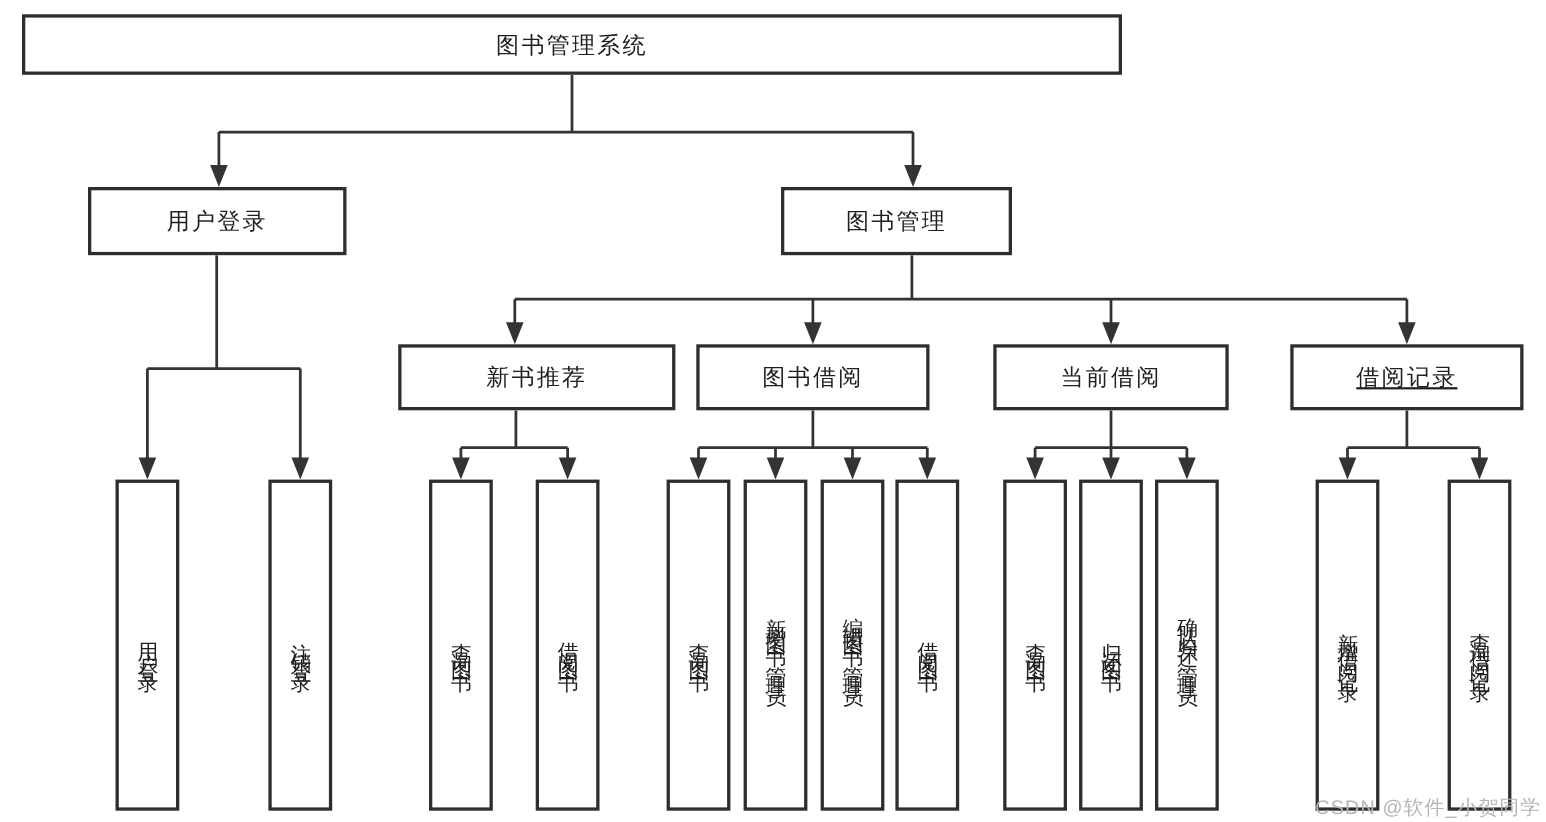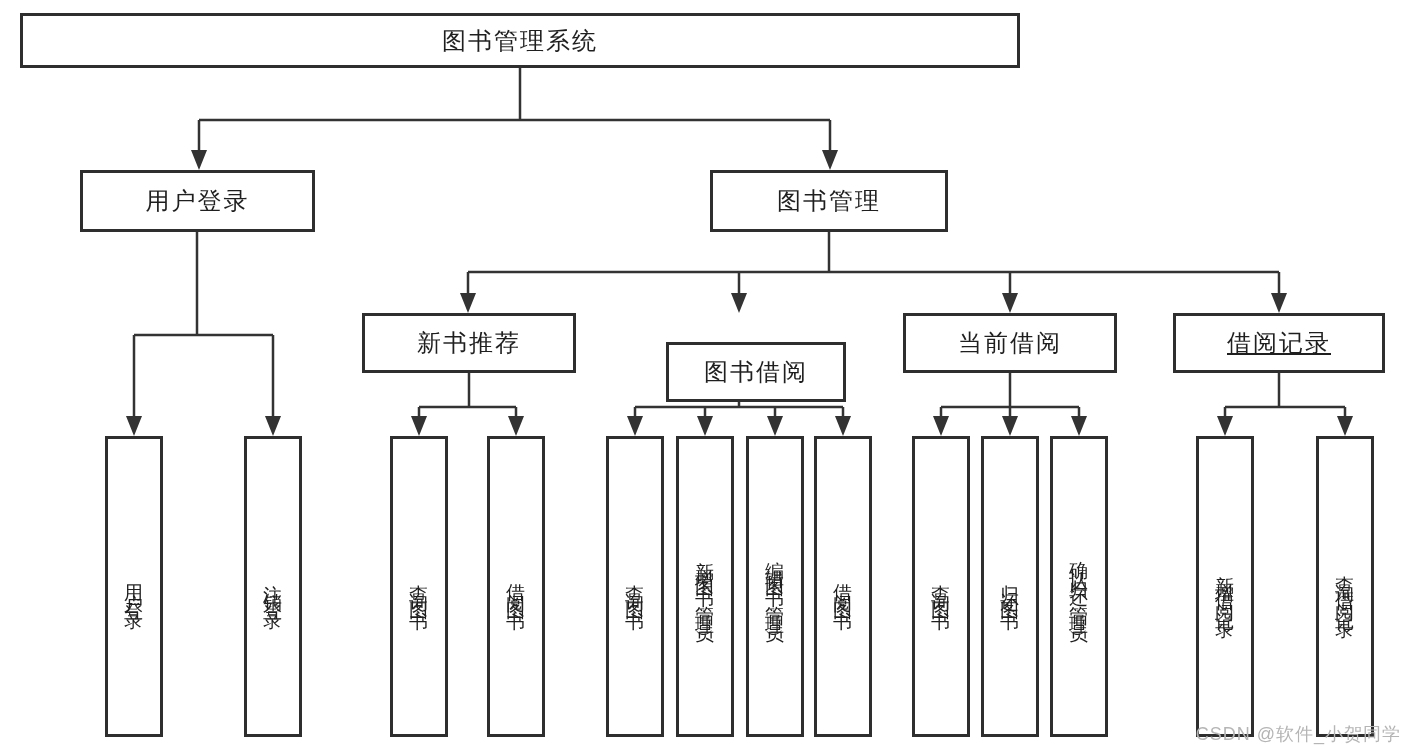--- a/index.html
+++ b/index.html
@@ -23,21 +23,21 @@
   }
   .node{
     position:absolute;
     box-sizing:border-box;
     background:#fff;
     border:3px solid var(--border);
     display:flex;align-items:center;justify-content:center;
     color:var(--text);
   }
   .h{
-    font-size:24px;
+    font-size:21px;
     letter-spacing:2px;
     white-space:nowrap;
   }
   .v{
     writing-mode:vertical-rl;
     text-orientation:mixed;
     font-size:19px;
     letter-spacing:9px;
     line-height:1;
   }
@@ -118,24 +118,24 @@
       <polygon points="1002,416 1018,416 1010,436"></polygon>
       <polygon points="1071,416 1087,416 1079,436"></polygon>
       <polygon points="1217,416 1233,416 1225,436"></polygon>
       <polygon points="1337,416 1353,416 1345,436"></polygon>
     </g>
   </svg>
 
   <div class="node h" style="left:20px;top:13px;width:1000px;height:55px;">图书管理系统</div>
 
   <div class="node h" style="left:80px;top:170px;width:235px;height:62px;">用户登录</div>
-  <div class="node h" style="left:710px;top:170px;width:238px;height:62px;">图书管理</div>
+  <div class="node h" style="left:710px;top:170px;width:210px;height:62px;">图书管理</div>
 
-  <div class="node h" style="left:362px;top:313px;width:214px;height:60px;">新书推荐</div>
-  <div class="node h" style="left:666px;top:313px;width:180px;height:60px;margin-top:29px;">图书借阅</div>
+  <div class="node h" style="left:362px;top:313px;width:252px;height:60px;">新书推荐</div>
+  <div class="node h" style="left:633px;top:313px;width:212px;height:60px;">图书借阅</div>
   <div class="node h" style="left:903px;top:313px;width:214px;height:60px;">当前借阅</div>
   <div class="node h" style="left:1173px;top:313px;width:212px;height:60px;text-decoration:underline;">借阅记录</div>
 
   <div class="node v" style="left:105px;top:436px;width:58px;height:301px;">用户登录</div>
   <div class="node v" style="left:244px;top:436px;width:58px;height:301px;">注销登录</div>
 
   <div class="node v" style="left:390px;top:436px;width:58px;height:301px;">查询图书</div>
   <div class="node v" style="left:487px;top:436px;width:58px;height:301px;">借阅图书</div>
 
   <div class="node v" style="left:606px;top:436px;width:58px;height:301px;">查询图书</div>

